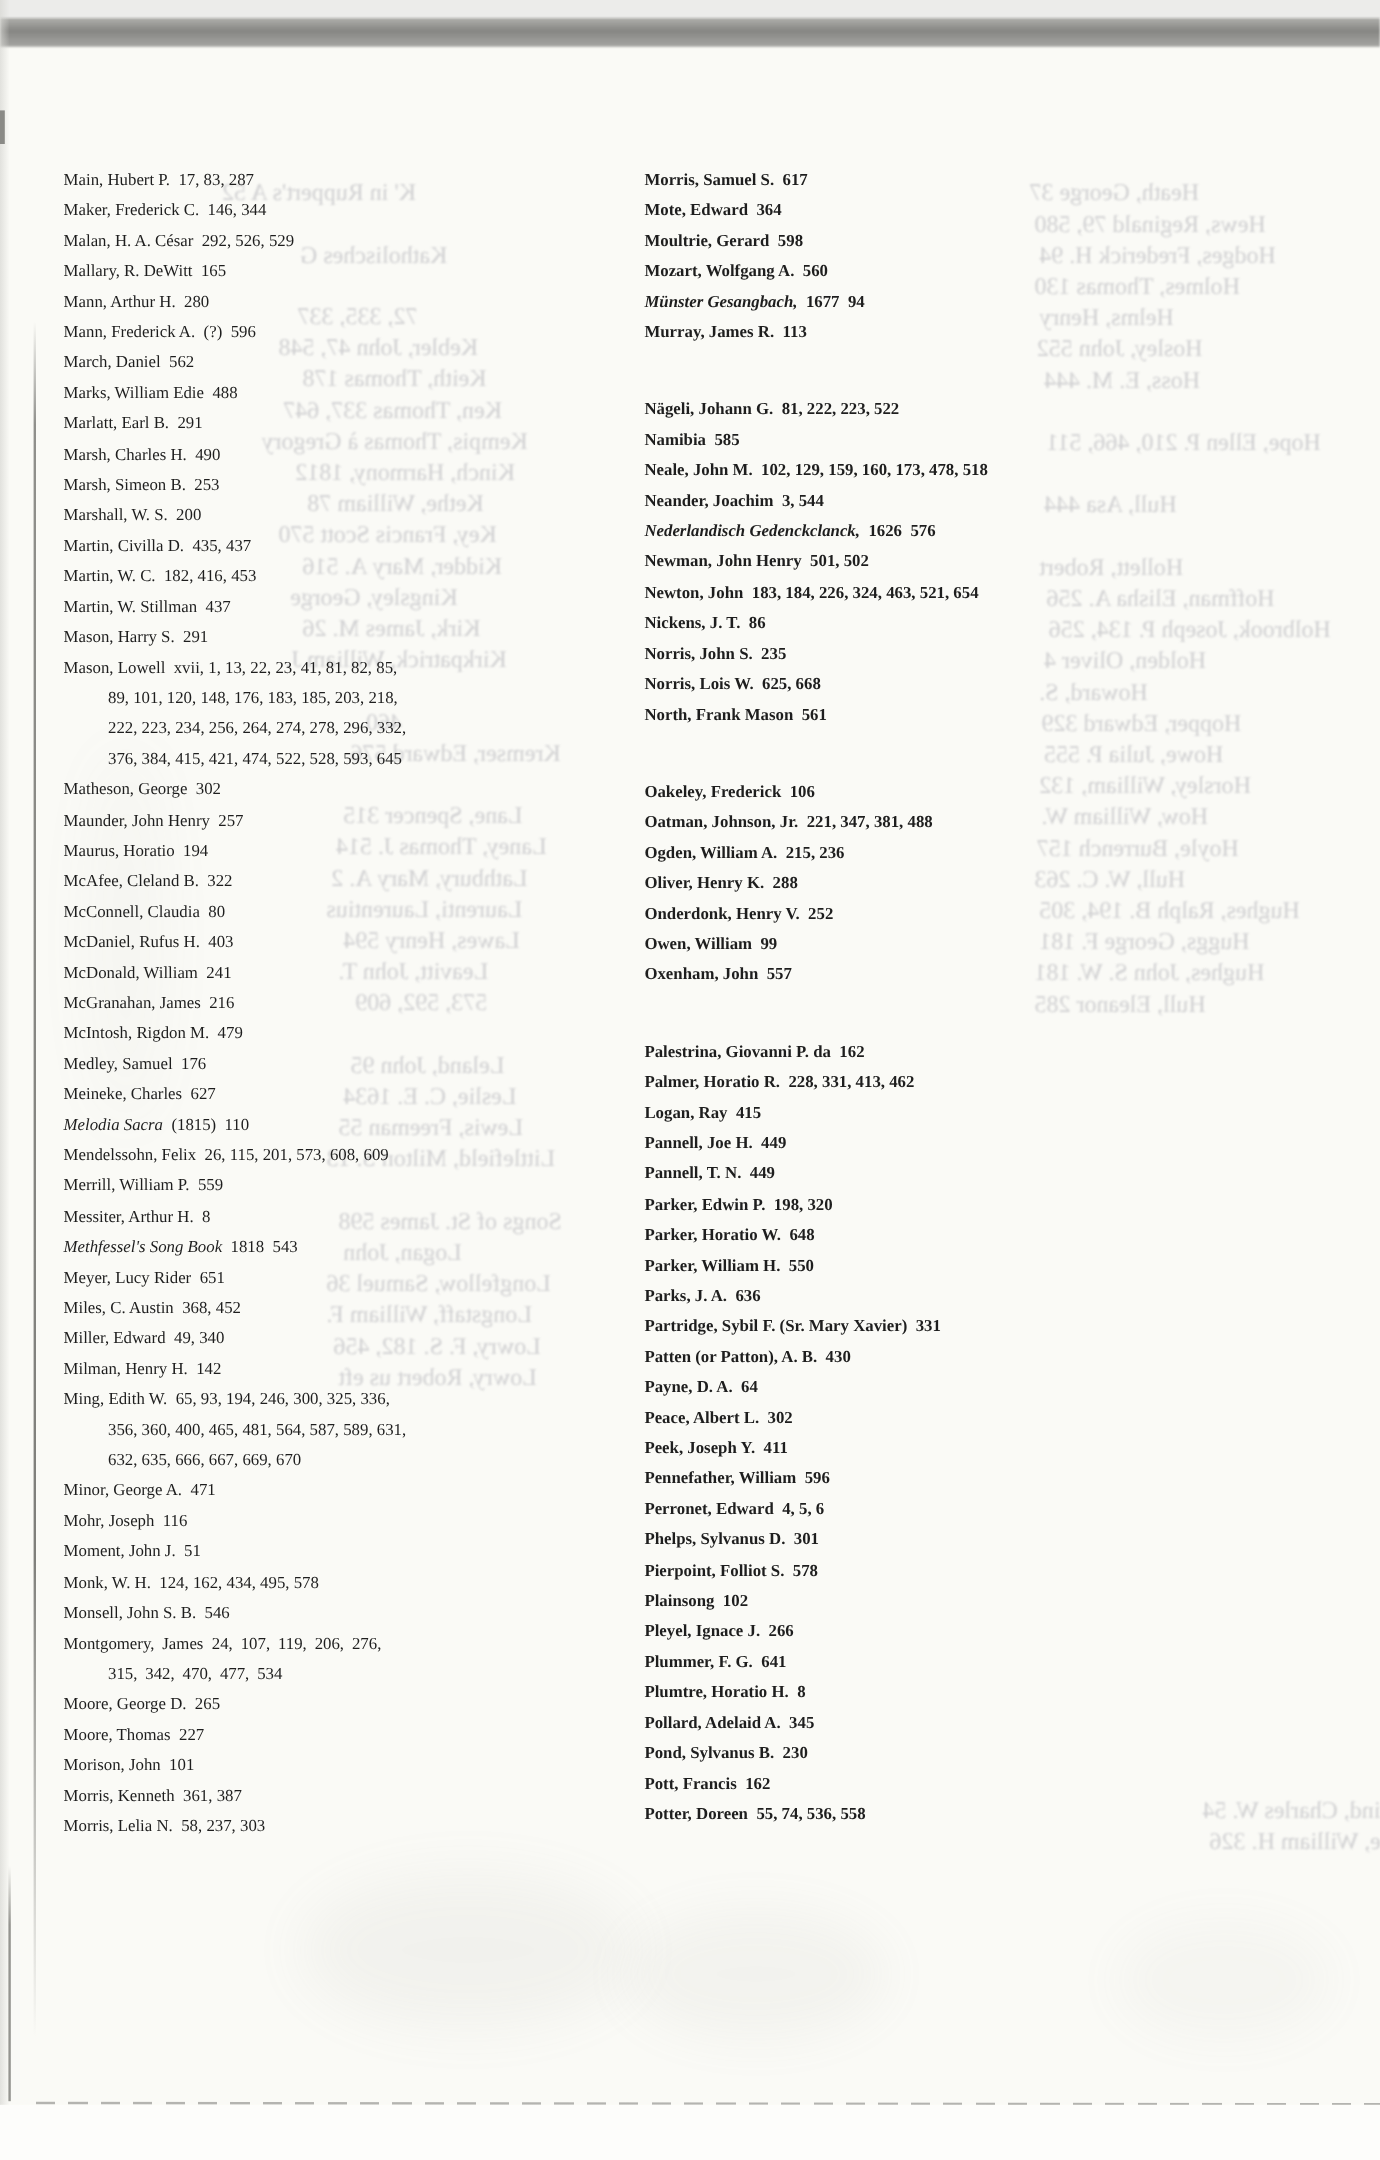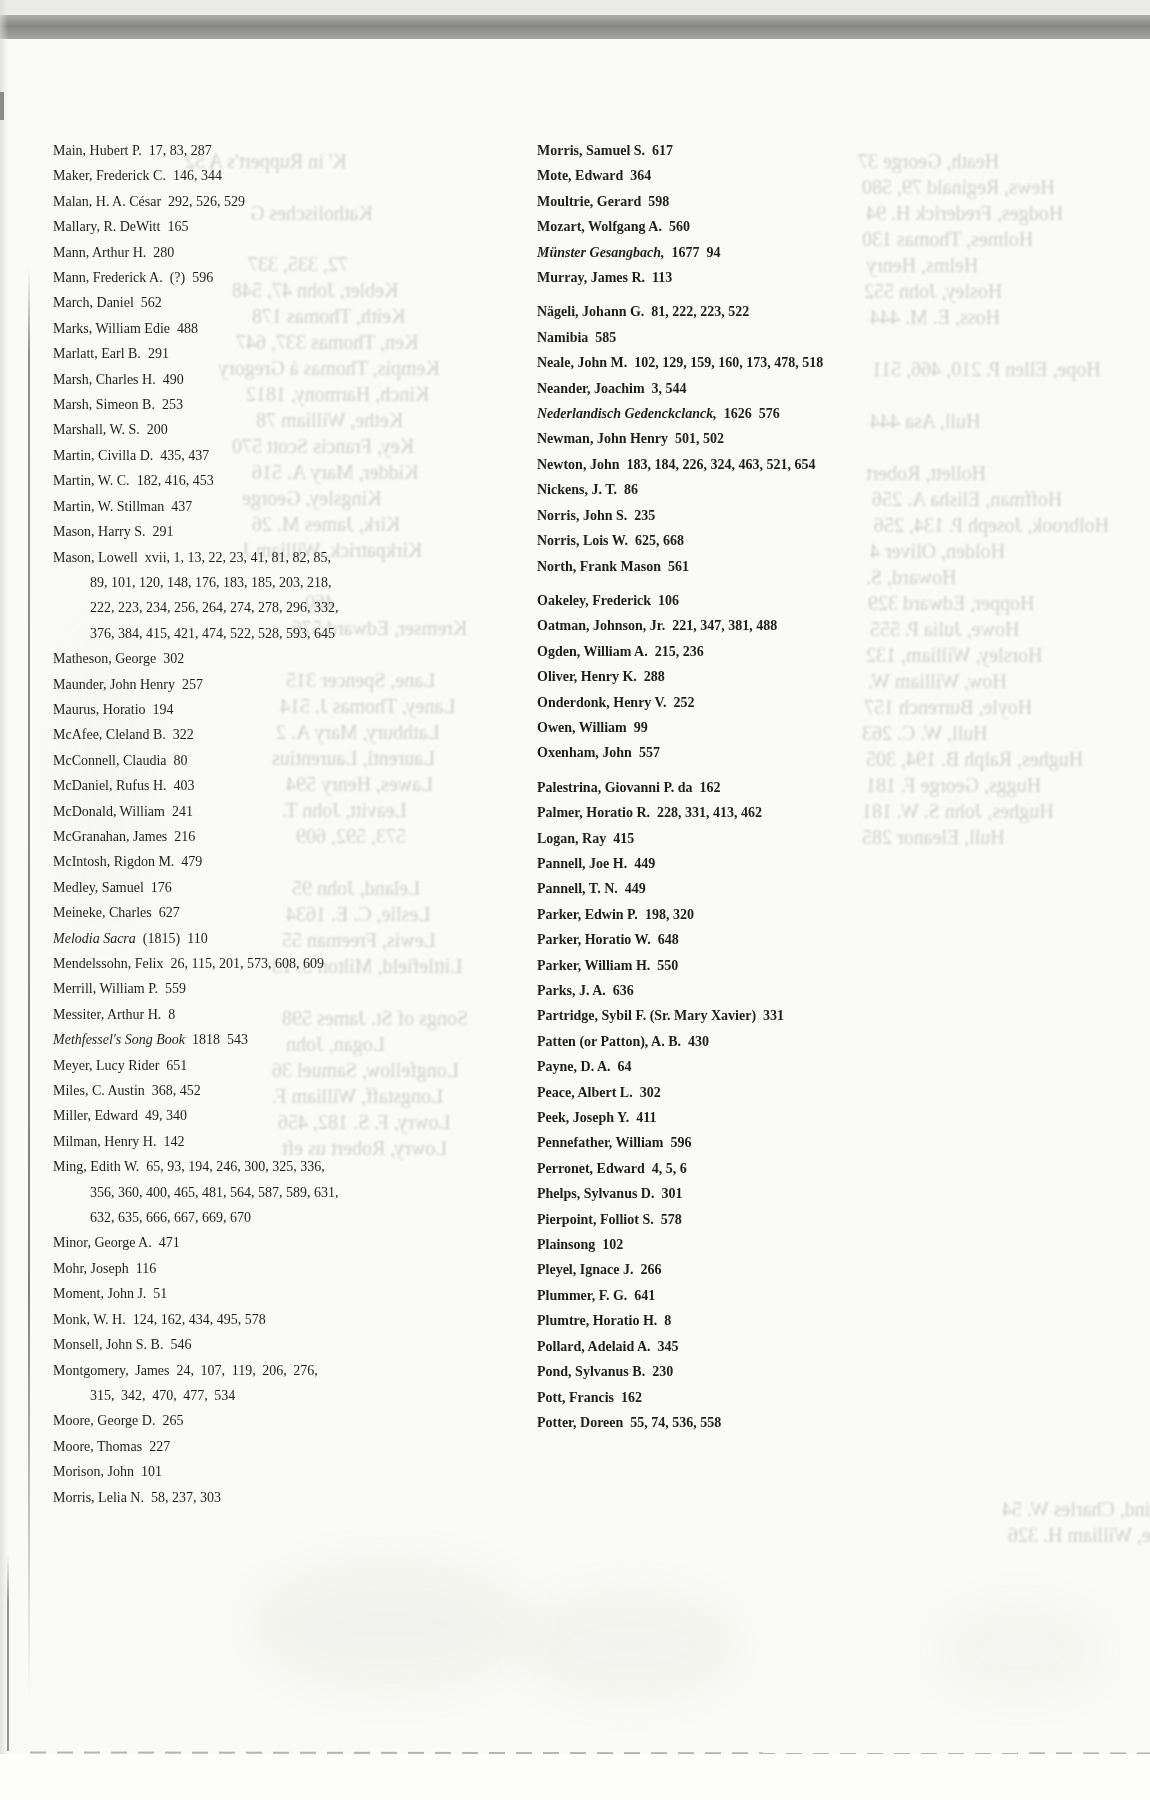--- a/index.html
+++ b/index.html
@@ -36,21 +36,21 @@
     position:absolute;transform:scaleX(-1);
     color:var(--ghost,#c5c5c8);font-size:20px;line-height:24px;
     white-space:nowrap;filter:blur(.8px);opacity:.8;z-index:1;pointer-events:none;
   }
   
   .col{position:absolute;top:138px;z-index:2;color:var(--ink,#1e1e1e);
     font-size:14px;line-height:25.4px;}
   .col-left{left:53px;width:488px;}
   .col-right{left:537px;width:578px;font-weight:bold;}
   .entry{padding-left:37px;text-indent:-37px;}
-  .entry.gap{margin-top:9px;}
+  .entry.gap{margin-top:39px;}
   .entry .name.it{font-style:italic;}
   .entry .pages{margin-left:.5em;}
   .entry.wide{word-spacing:.22em;}
 </style>
 </head>
 <body>
 
 <div>
   <div class="top-edge-haze"></div>
   <div class="top-band"></div>
@@ -169,20 +169,21 @@
       <div class="entry"><span class="name">Ming, Edith W.</span><span class="pages">65, 93, 194, 246, 300, 325, 336,<br>356, 360, 400, 465, 481, 564, 587, 589, 631,<br>632, 635, 666, 667, 669, 670</span></div>
       <div class="entry"><span class="name">Minor, George A.</span><span class="pages">471</span></div>
       <div class="entry"><span class="name">Mohr, Joseph</span><span class="pages">116</span></div>
       <div class="entry"><span class="name">Moment, John J.</span><span class="pages">51</span></div>
       <div class="entry"><span class="name">Monk, W. H.</span><span class="pages">124, 162, 434, 495, 578</span></div>
       <div class="entry"><span class="name">Monsell, John S. B.</span><span class="pages">546</span></div>
       <div class="entry wide"><span class="name">Montgomery, James</span><span class="pages">24, 107, 119, 206, 276,<br>315, 342, 470, 477, 534</span></div>
       <div class="entry"><span class="name">Moore, George D.</span><span class="pages">265</span></div>
       <div class="entry"><span class="name">Moore, Thomas</span><span class="pages">227</span></div>
       <div class="entry"><span class="name">Morison, John</span><span class="pages">101</span></div>
+      <div class="entry"><span class="name">Morris, Kenneth</span><span class="pages">361, 387</span></div>
       <div class="entry"><span class="name">Morris, Lelia N.</span><span class="pages">58, 237, 303</span></div>
     </div>
   <div class="col col-right" id="col-right">
       <div class="entry"><span class="name">Morris, Samuel S.</span><span class="pages">617</span></div>
       <div class="entry"><span class="name">Mote, Edward</span><span class="pages">364</span></div>
       <div class="entry"><span class="name">Moultrie, Gerard</span><span class="pages">598</span></div>
       <div class="entry"><span class="name">Mozart, Wolfgang A.</span><span class="pages">560</span></div>
       <div class="entry"><span class="name it">Münster Gesangbach,</span><span class="pages">1677&nbsp; 94</span></div>
       <div class="entry"><span class="name">Murray, James R.</span><span class="pages">113</span></div>
       <div class="entry gap"><span class="name">Nägeli, Johann G.</span><span class="pages">81, 222, 223, 522</span></div>

